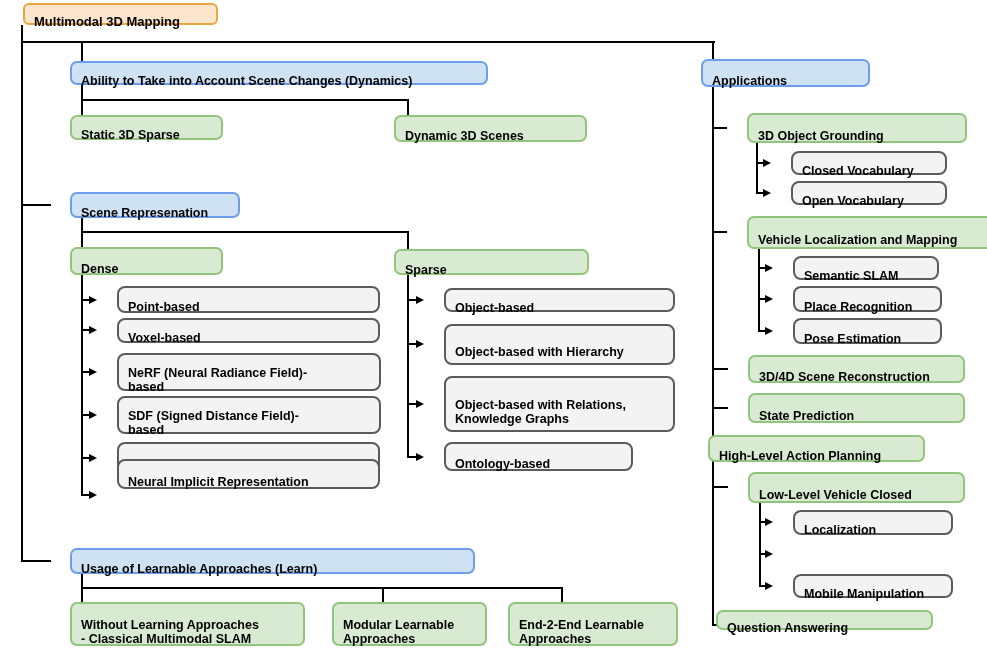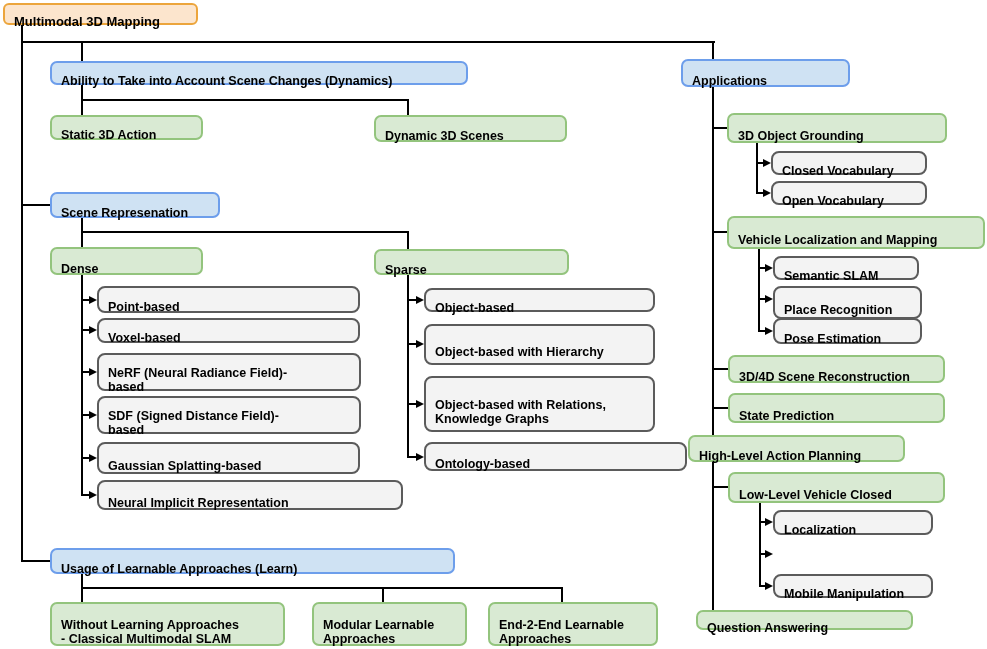--- a/index.html
+++ b/index.html
@@ -3,21 +3,21 @@
 <meta charset="utf-8">
 <style>
   html,body{margin:0;padding:0;background:#fff;}
   #canvas{
     position:relative;width:987px;height:649px;background:#fff;overflow:hidden;
     font-family:"Liberation Sans",sans-serif;color:#000;
   }
   .node{
     position:absolute;box-sizing:border-box;display:flex;align-items:center;
     font-weight:700;font-size:12.5px;line-height:1.15;white-space:pre-line;
-    padding:16px 6px 0 9px;border:2px solid;border-radius:7px;
+    padding:16px 6px 0 9px;border:2px solid;border-radius:7px;margin-left:20px;
   }
   .root{background:var(--root-fill,#FCE5CD);border-color:var(--root-border,#ECA53C);font-size:13px;border-radius:6px;}
   .blue{background:var(--blue-fill,#CFE2F3);border-color:var(--blue-border,#6D9EEB);}
   .green{background:var(--green-fill,#D9EAD3);border-color:var(--green-border,#93C47D);}
   .gray{background:var(--gray-fill,#F3F3F3);border-color:var(--gray-border,#5B5B5B);border-radius:8px;}
   .h,.v{position:absolute;background:var(--line,#000);display:block;}
   .h{height:2px;}
   .v{width:2px;}
   .a{
     position:absolute;display:block;width:0;height:0;
@@ -104,58 +104,58 @@
   <i class="h" style="left:759px;top:521px;width:7px"></i>
     <i class="a" style="left:765px;top:518px"></i>
   <i class="h" style="left:759px;top:553px;width:7px"></i>
     <i class="a" style="left:765px;top:550px"></i>
   <i class="h" style="left:759px;top:585px;width:7px"></i>
     <i class="a" style="left:765px;top:582px"></i>
 
   <div class="node root" style="left:3px;top:3px;width:195px;height:22px">Multimodal 3D Mapping</div>
 
   <div class="node blue" style="left:50px;top:61px;width:418px;height:24px">Ability to Take into Account Scene Changes (Dynamics)</div>
-  <div class="node green" style="left:50px;top:115px;width:153px;height:25px">Static 3D Action</div>
+  <div class="node green" style="left:50px;top:115px;width:153px;height:25px">Static 3D Sparse</div>
   <div class="node green" style="left:374px;top:115px;width:193px;height:27px">Dynamic 3D Scenes</div>
 
   <div class="node blue" style="left:50px;top:192px;width:170px;height:26px">Scene Represenation</div>
   <div class="node green" style="left:50px;top:247px;width:153px;height:28px">Dense</div>
   <div class="node green" style="left:374px;top:249px;width:195px;height:26px">Sparse</div>
 
   <div class="node gray" style="left:97px;top:286px;width:263px;height:27px">Point-based</div>
   <div class="node gray" style="left:97px;top:318px;width:263px;height:25px">Voxel-based</div>
   <div class="node gray" style="left:97px;top:353px;width:264px;height:38px">NeRF (Neural Radiance Field)-
 based</div>
   <div class="node gray" style="left:97px;top:396px;width:264px;height:38px">SDF (Signed Distance Field)-
 based</div>
   <div class="node gray" style="left:97px;top:442px;width:263px;height:32px">Gaussian Splatting-based</div>
-  <div class="node gray" style="left:97px;top:480px;width:306px;height:30px">Neural Implicit Representation</div>
+  <div class="node gray" style="left:97px;top:459px;width:263px;height:30px">Neural Implicit Representation</div>
 
   <div class="node gray" style="left:424px;top:288px;width:231px;height:24px">Object-based</div>
   <div class="node gray" style="left:424px;top:324px;width:231px;height:41px">Object-based with Hierarchy</div>
   <div class="node gray" style="left:424px;top:376px;width:231px;height:56px">Object-based with Relations,
 Knowledge Graphs</div>
-  <div class="node gray" style="left:424px;top:442px;width:263px;height:29px">Ontology-based</div>
+  <div class="node gray" style="left:424px;top:442px;width:189px;height:29px">Ontology-based</div>
 
   <div class="node blue" style="left:50px;top:548px;width:405px;height:26px">Usage of Learnable Approaches (Learn)</div>
   <div class="node green" style="left:50px;top:602px;width:235px;height:44px">Without Learning Approaches
 - Classical Multimodal SLAM</div>
   <div class="node green" style="left:312px;top:602px;width:155px;height:44px">Modular Learnable
 Approaches</div>
   <div class="node green" style="left:488px;top:602px;width:170px;height:44px">End-2-End Learnable
 Approaches</div>
 
   <div class="node blue" style="left:681px;top:59px;width:169px;height:28px">Applications</div>
   <div class="node green" style="left:727px;top:113px;width:220px;height:30px">3D Object Grounding</div>
   <div class="node gray" style="left:771px;top:151px;width:156px;height:24px">Closed Vocabulary</div>
   <div class="node gray" style="left:771px;top:181px;width:156px;height:24px">Open Vocabulary</div>
 
   <div class="node green" style="left:727px;top:216px;width:258px;height:33px">Vehicle Localization and Mapping</div>
   <div class="node gray" style="left:773px;top:256px;width:146px;height:24px">Semantic SLAM</div>
-  <div class="node gray" style="left:773px;top:286px;width:149px;height:33px">Place Recognition</div>
+  <div class="node gray" style="left:773px;top:286px;width:149px;height:26px">Place Recognition</div>
   <div class="node gray" style="left:773px;top:318px;width:149px;height:26px">Pose Estimation</div>
 
   <div class="node green" style="left:728px;top:355px;width:217px;height:28px">3D/4D Scene Reconstruction</div>
   <div class="node green" style="left:728px;top:393px;width:217px;height:30px">State Prediction</div>
   <div class="node green" style="left:688px;top:435px;width:217px;height:27px">High-Level Action Planning</div>
   <div class="node green" style="left:728px;top:472px;width:217px;height:31px">Low-Level Vehicle Closed</div>
   <div class="node gray" style="left:773px;top:510px;width:160px;height:25px">Localization</div>
   <div class="node gray" style="left:773px;top:574px;width:160px;height:24px">Mobile Manipulation</div>
   <div class="node green" style="left:696px;top:610px;width:217px;height:18px">Question Answering</div>
 

